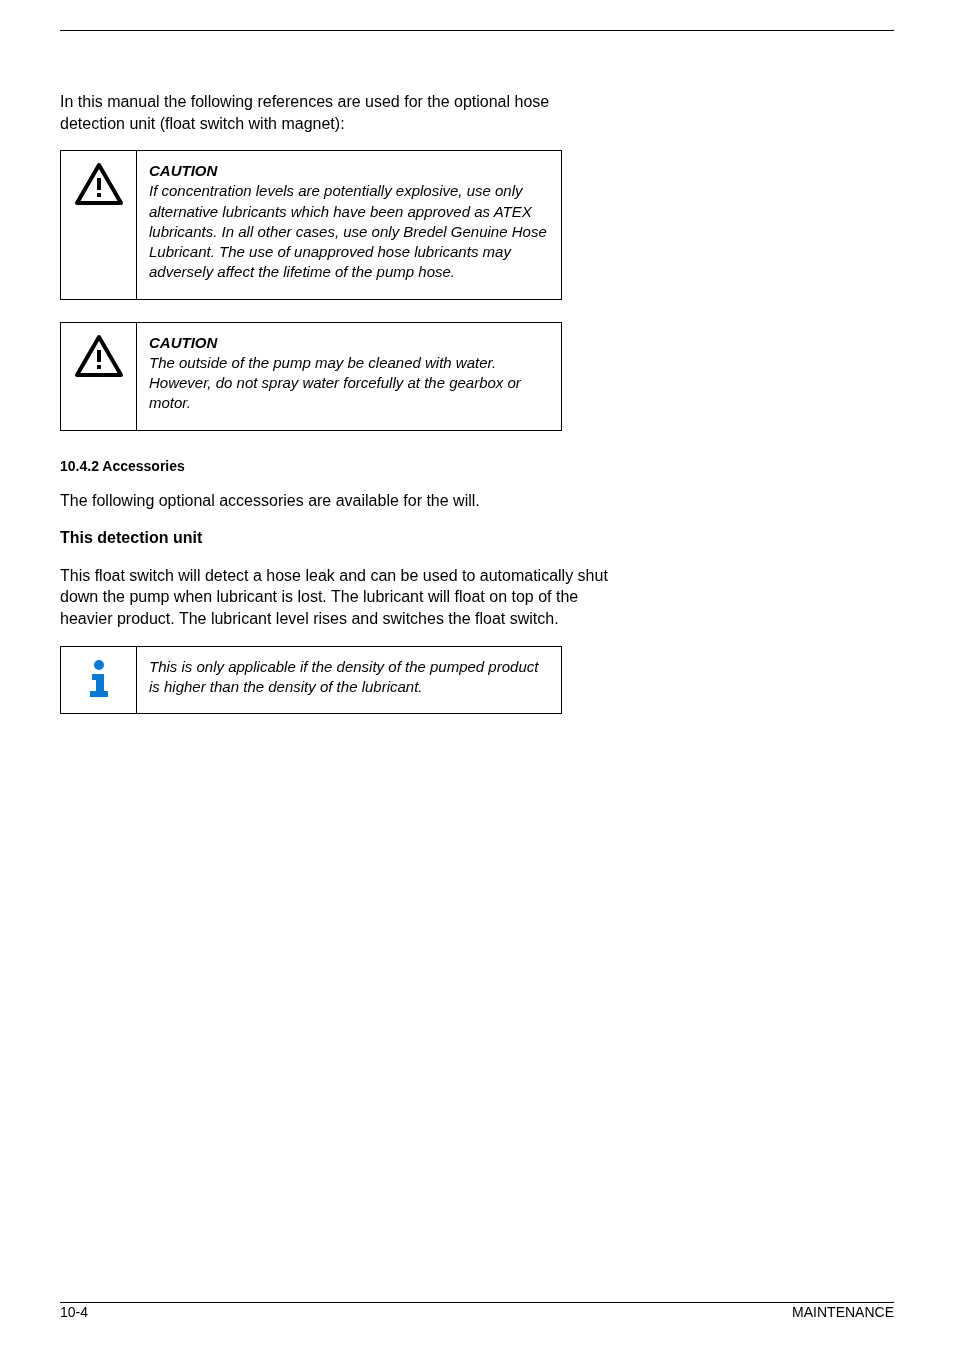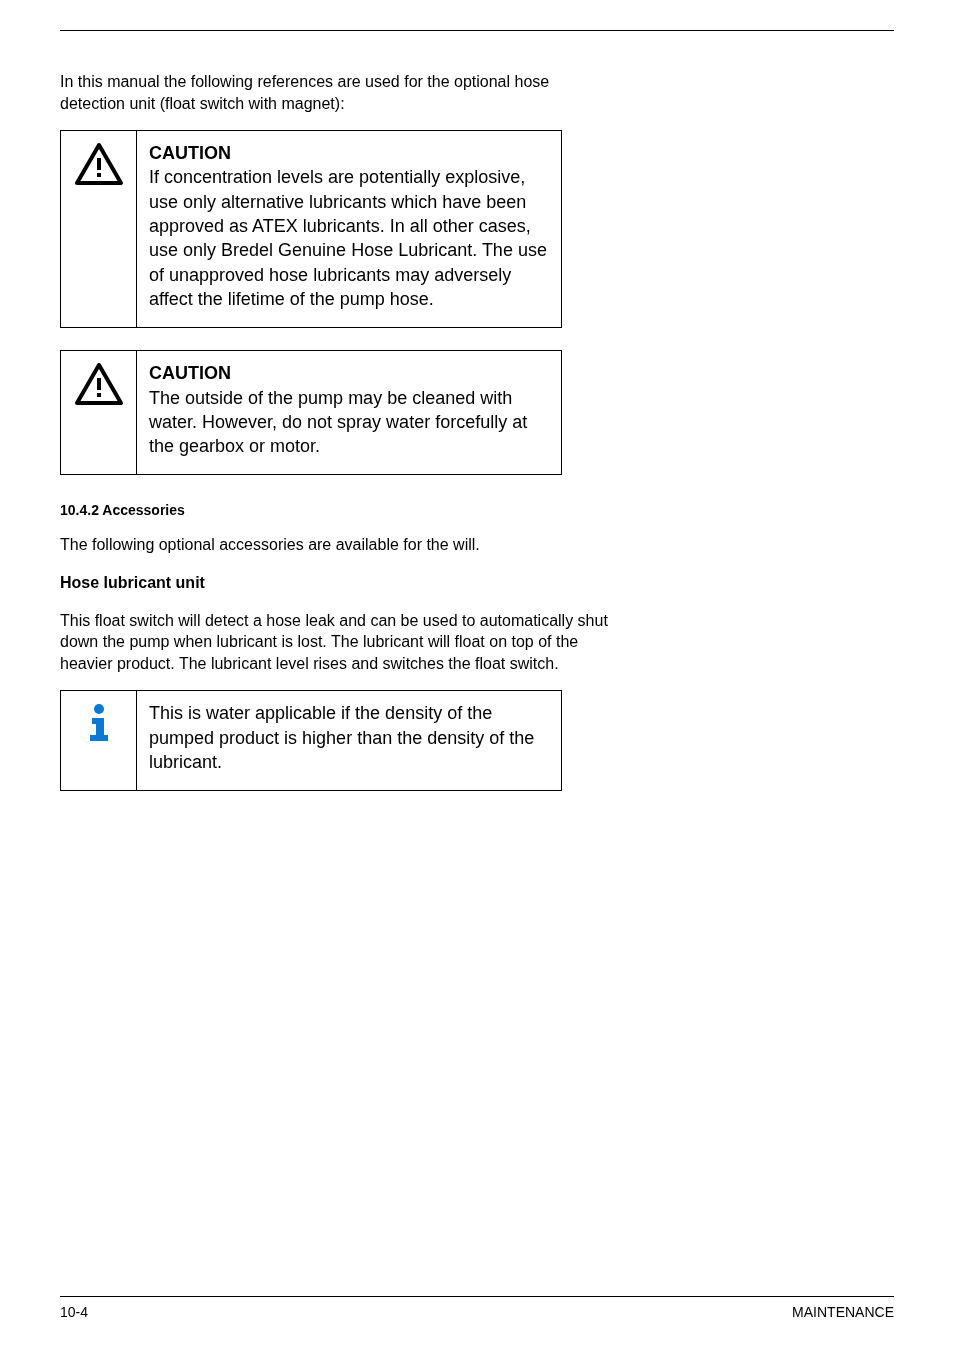--- a/index.html
+++ b/index.html
@@ -26,21 +26,21 @@
     height: 60px;
     box-sizing: border-box;
   }
   .logo {
     width: 128px;
     height: 36px;
     position: relative;
   }
   .content {
     border-top: 1px solid #000;
-    padding-top: 40px;
+    padding-top: 60px;
   }
   .col {
     width: 555px; 
   }
   p {
     margin: 0 0 16px 0;
   }
   h2.section {
     font-weight: bold;
     font-size: 14px;
@@ -55,33 +55,33 @@
   .cbox .icon-cell {
     border-right: 1px solid #000;
     width: 75px;
     min-width: 75px;
     display: flex;
     justify-content: center;
     padding-top: 10px;
   }
   .cbox .text-cell {
     padding: 10px 12px 16px 12px;
-    font-size: 18px;
+    font-size: 15px;
     line-height: 1.35;
+    font-style: italic;
   }
   .cbox .text-cell strong.head {
     display: block;
   }
   .footer {
     position: absolute;
     bottom: 30px;
     left: 60px;
     right: 60px;
     border-top: 1px solid #000;
-    padding-top: 6px;
     display: flex;
     justify-content: space-between;
     font-size: 14px;
   }
 </style>
 </head>
 <body>
 
 <div class="page">
 
@@ -115,35 +115,35 @@
         <div class="text-cell">
           <strong class="head">CAUTION</strong>
           <span>The outside of the pump may be cleaned with water. However, do not spray water forcefully at the gearbox or motor.</span>
         </div>
       </div>
 
       <h2 class="section">10.4.2   Accessories</h2>
 
       <p>The following optional accessories are available for the will.</p>
 
-      <p><strong>Hose lubricant unit</strong></p>
+      <p><strong>This detection unit</strong></p>
 
       <p>This float switch will detect a hose leak and can be used to automatically shut down the pump when lubricant is lost. The lubricant will float on top of the heavier product. The lubricant level rises and switches the float switch.</p>
 
       <div class="cbox">
         <div class="icon-cell">
           <svg width="38" height="44" viewBox="0 0 38 44">
             <circle cx="19" cy="8" r="5" fill="#0b78d1"></circle>
             <rect x="12" y="17" width="12" height="6" fill="#0b78d1"></rect>
             <rect x="16" y="17" width="8" height="20" fill="#0b78d1"></rect>
             <rect x="10" y="34" width="18" height="6" fill="#0b78d1"></rect>
           </svg>
         </div>
         <div class="text-cell">
-          <span>This is water applicable if the density of the pumped product is higher than the density of the lubricant.</span>
+          <span>This is only applicable if the density of the pumped product is higher than the density of the lubricant.</span>
         </div>
       </div>
 
     </div>
   </div>
 
   <div class="footer">
     <span>10-4</span>
     <span>MAINTENANCE</span>
   </div>

